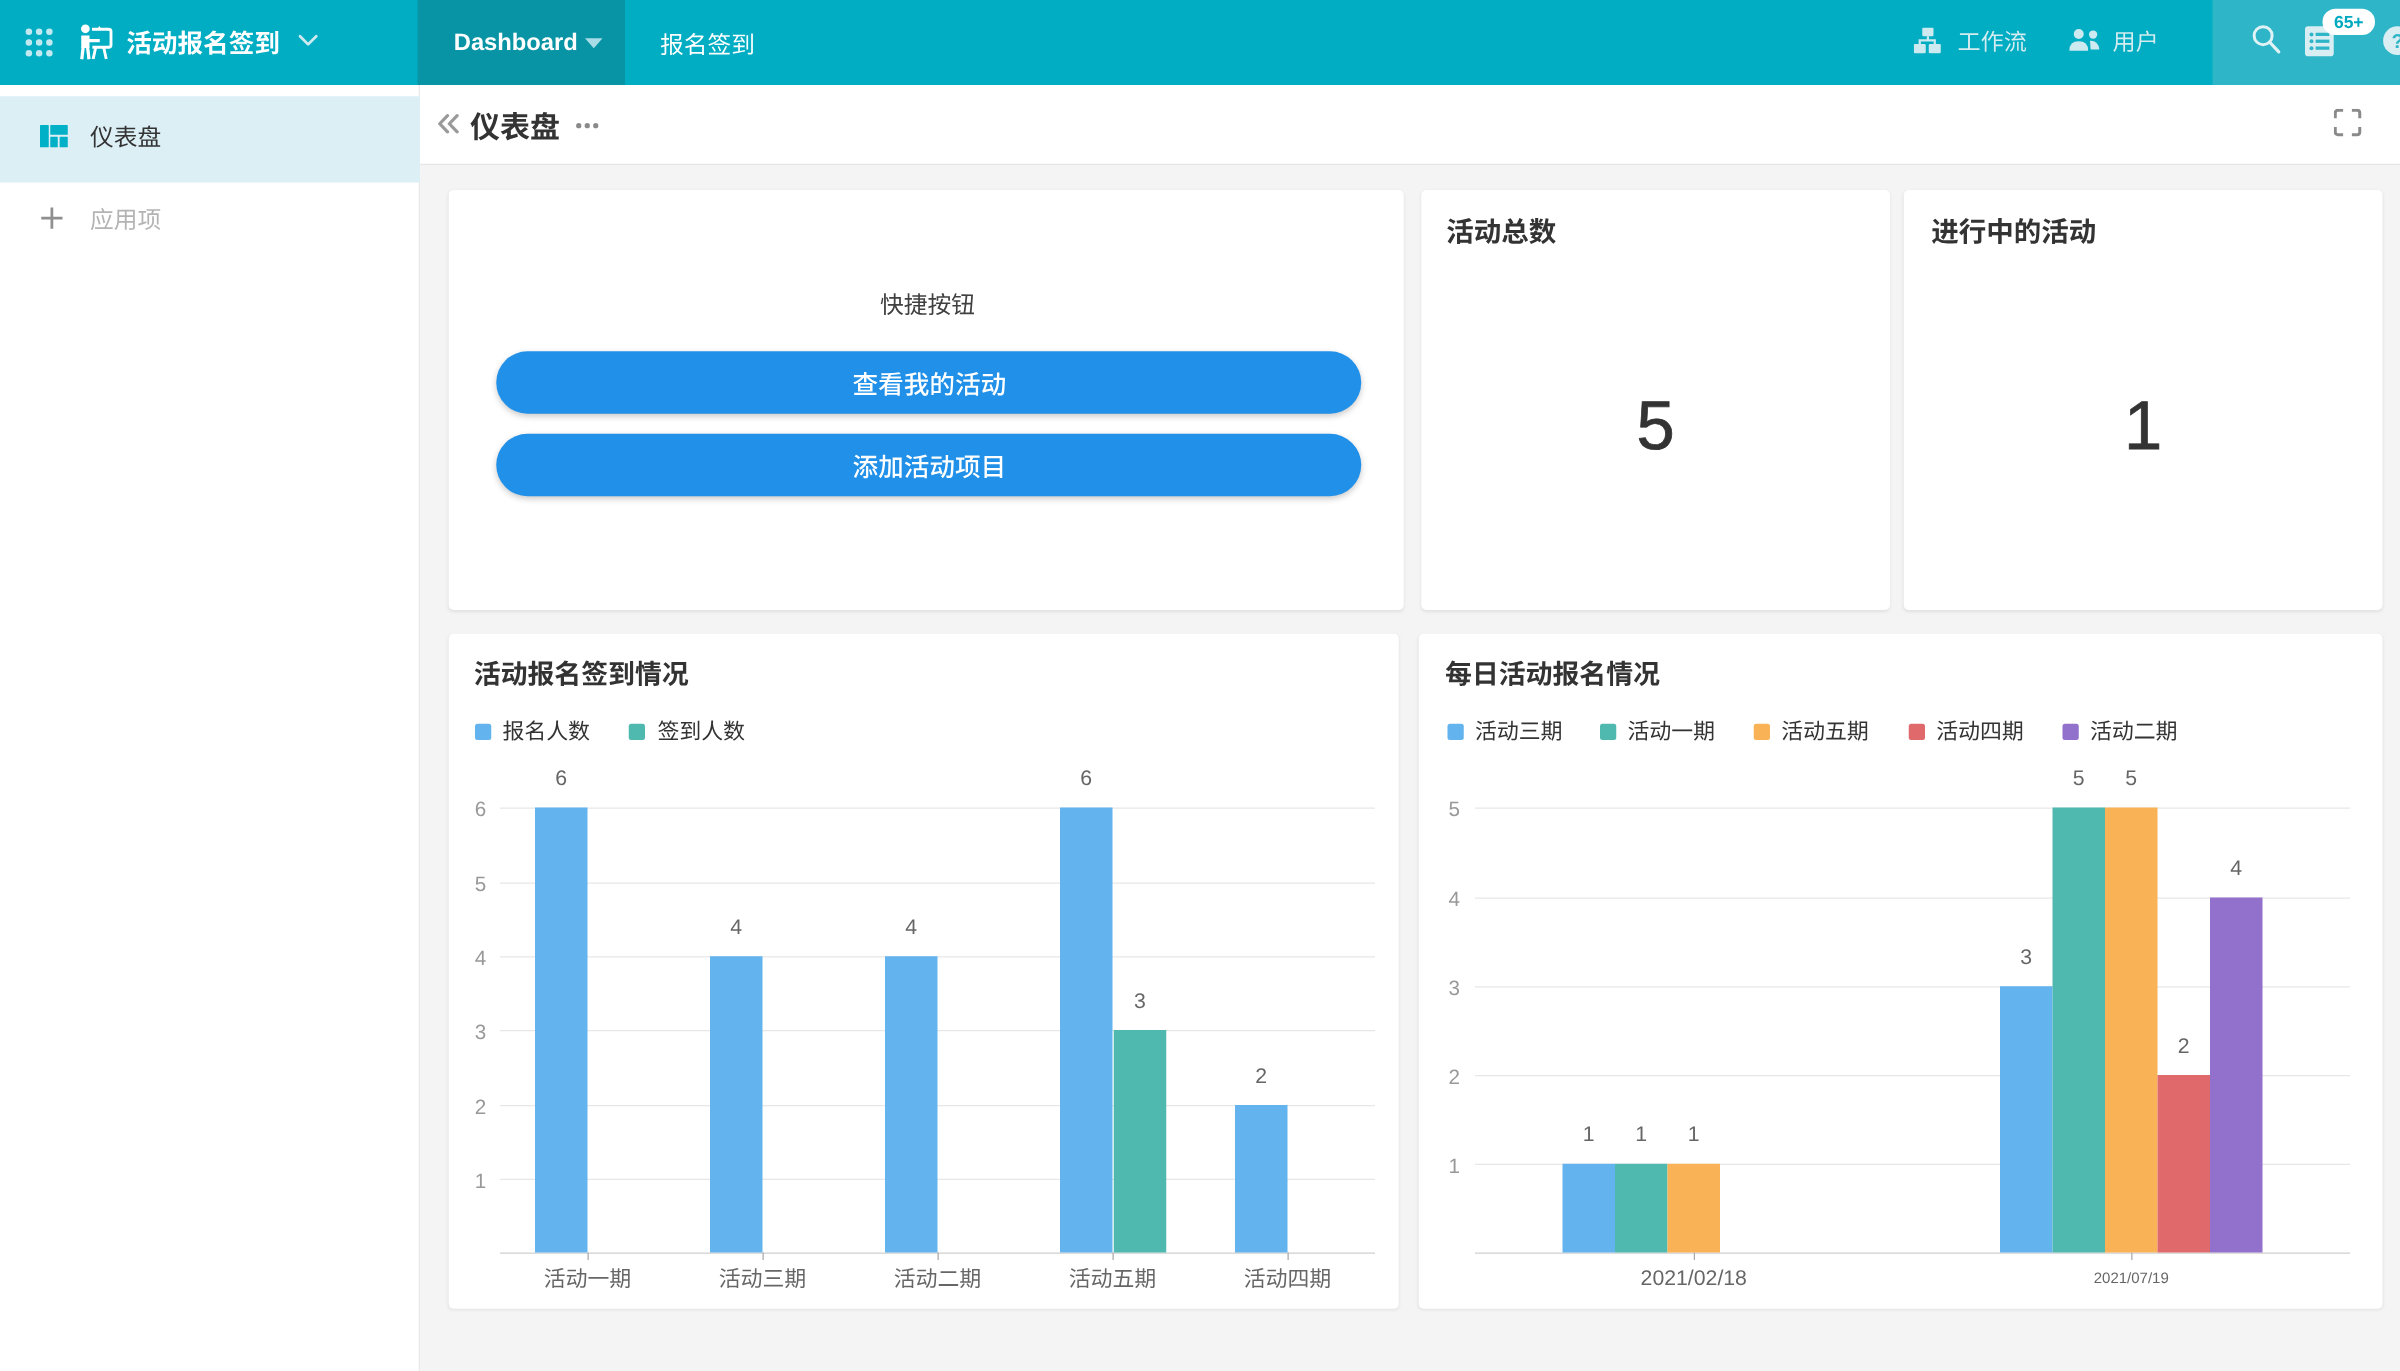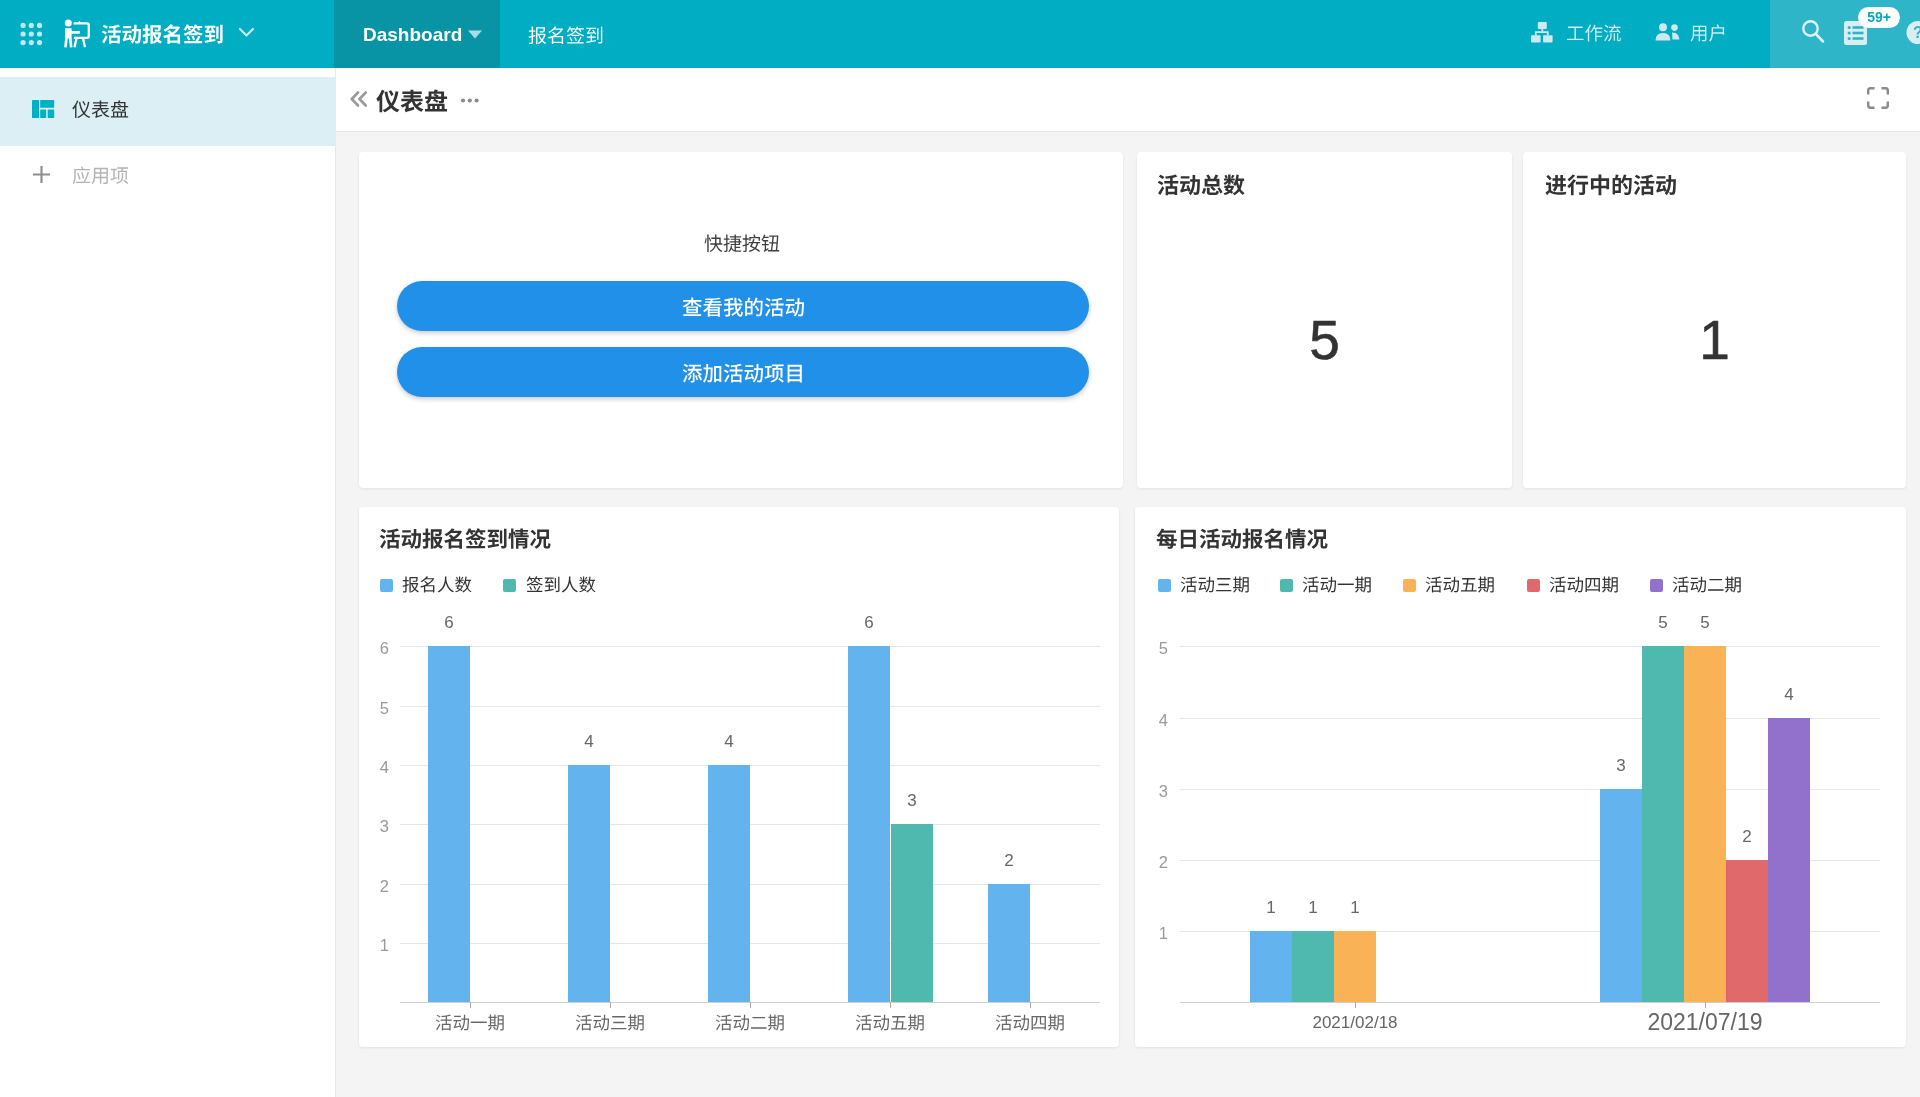--- a/index.html
+++ b/index.html
@@ -105,21 +105,21 @@
 <rect x="1" y="1" width="23" height="24" rx="2.5" fill="#d9eef2"></rect>
 <g fill="#2fb5c8">
 <circle cx="6.2" cy="7.5" r="1.6"></circle>
       <circle cx="6.2" cy="13" r="1.6"></circle>
       <circle cx="6.2" cy="18.5" r="1.6"></circle>
 <rect x="9.5" y="6.2" width="11" height="2.6"></rect>
       <rect x="9.5" y="11.7" width="11" height="2.6"></rect>
       <rect x="9.5" y="17.2" width="11" height="2.6"></rect>
 </g>
   </svg>
-<div class="abs" style="left:1858px;top:7px;width:42px;height:21px;background:#fff;border-radius:11px;color:#00a8c0;font-size:14px;font-weight:bold;text-align:center;line-height:21px">59+</div>
+<div class="abs" style="left:1858px;top:7px;width:42px;height:21px;background:#fff;border-radius:11px;color:#00a8c0;font-size:14px;font-weight:bold;text-align:center;line-height:21px">65+</div>
 <svg class="abs" style="left:1905px;top:19px" width="15" height="27" viewBox="0 0 15 27">
 <circle cx="13" cy="13.5" r="11.5" fill="#d9eef2"></circle>
 <text x="13" y="19" font-family="Liberation Sans" font-size="16" font-weight="bold" fill="#2fb5c8" text-anchor="middle">?</text>
 </svg>
 <div class="abs" style="left:0;top:68px;width:336px;height:1029px;background:#fff;border-right:1px solid #e9e9e9"></div>
 <div class="abs" style="left:0;top:77px;width:336px;height:69px;background:#dbeff5"></div>
 <svg class="abs" style="left:32px;top:100px" width="23" height="18" viewBox="0 0 23 18">
 <g fill="#00b0c7">
 <rect x="0" y="0" width="7" height="18" rx="0.5"></rect>
 <rect x="8.2" y="0" width="14" height="7.8" rx="0.5"></rect>
@@ -408,12 +408,12 @@
 <div class="num" style="left:1600px;top:757px;width:42px;height:17px;line-height:17px;font-size:17px">3</div>
 <div class="bar" style="left:1642px;top:646px;width:42px;height:356px;background:#4fb8af"></div>
 <div class="num" style="left:1642px;top:614px;width:42px;height:17px;line-height:17px;font-size:17px">5</div>
 <div class="bar" style="left:1684px;top:646px;width:42px;height:356px;background:#f9b356"></div>
 <div class="num" style="left:1684px;top:614px;width:42px;height:17px;line-height:17px;font-size:17px">5</div>
 <div class="bar" style="left:1726px;top:860px;width:42px;height:142px;background:#e0696c"></div>
 <div class="num" style="left:1726px;top:828px;width:42px;height:17px;line-height:17px;font-size:17px">2</div>
 <div class="bar" style="left:1768px;top:718px;width:42px;height:284px;background:#9271cc"></div>
 <div class="num" style="left:1768px;top:686px;width:42px;height:17px;line-height:17px;font-size:17px">4</div>
 <div class="num" style="left:1275px;top:1014px;width:160px;height:17px;line-height:17px;font-size:17px">2021/02/18</div>
-<div class="num" style="left:1625px;top:1014px;width:160px;height:17px;line-height:17px;font-size:23px">2021/07/19</div>
+<div class="num" style="left:1625px;top:1014px;width:160px;height:17px;line-height:17px;font-size:12px">2021/07/19</div>
 </body></html>

